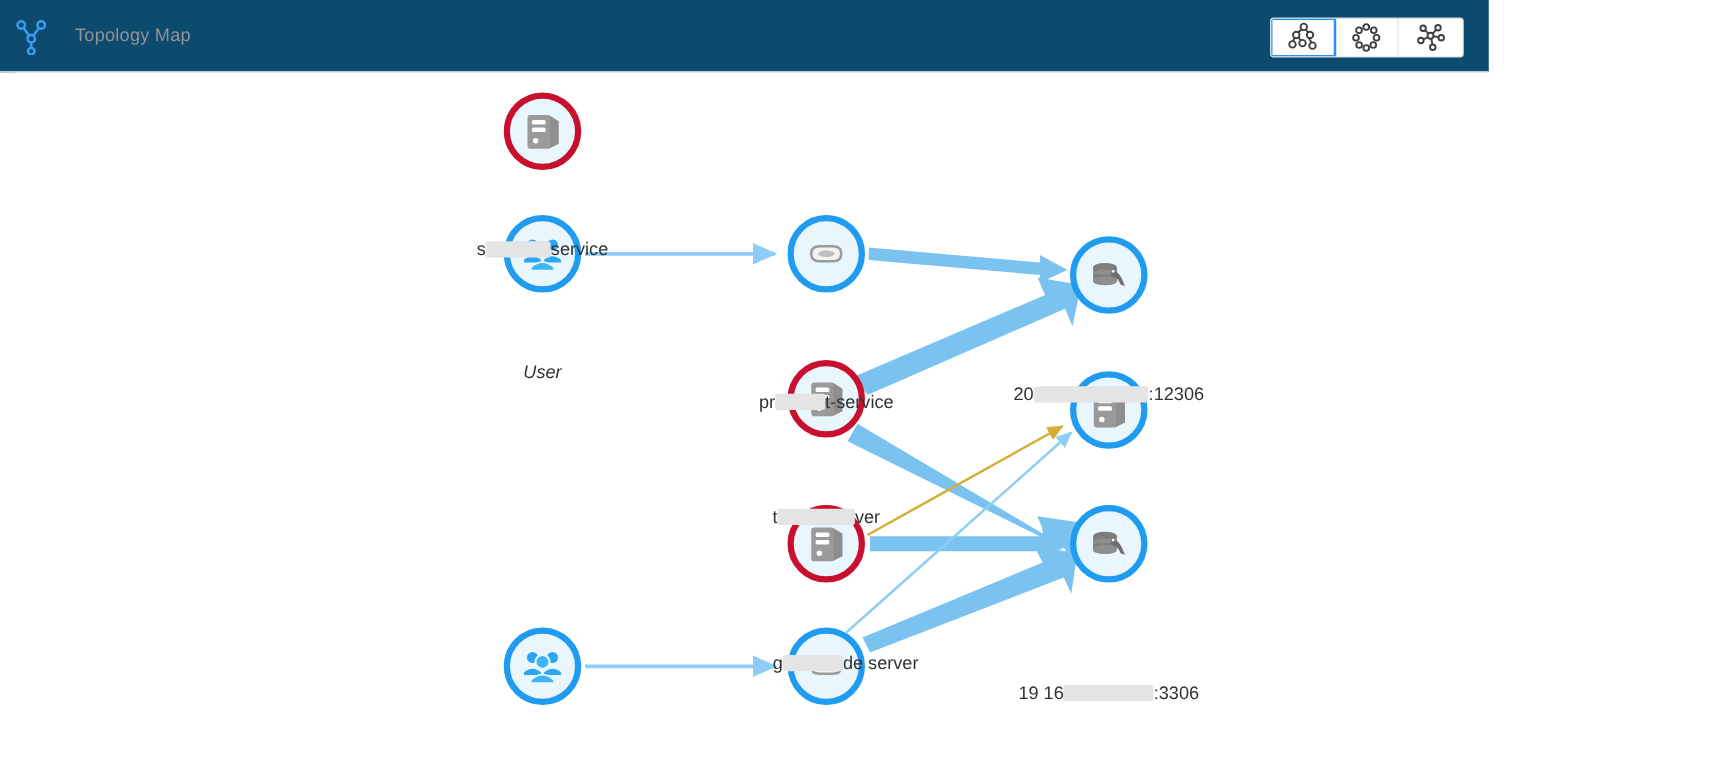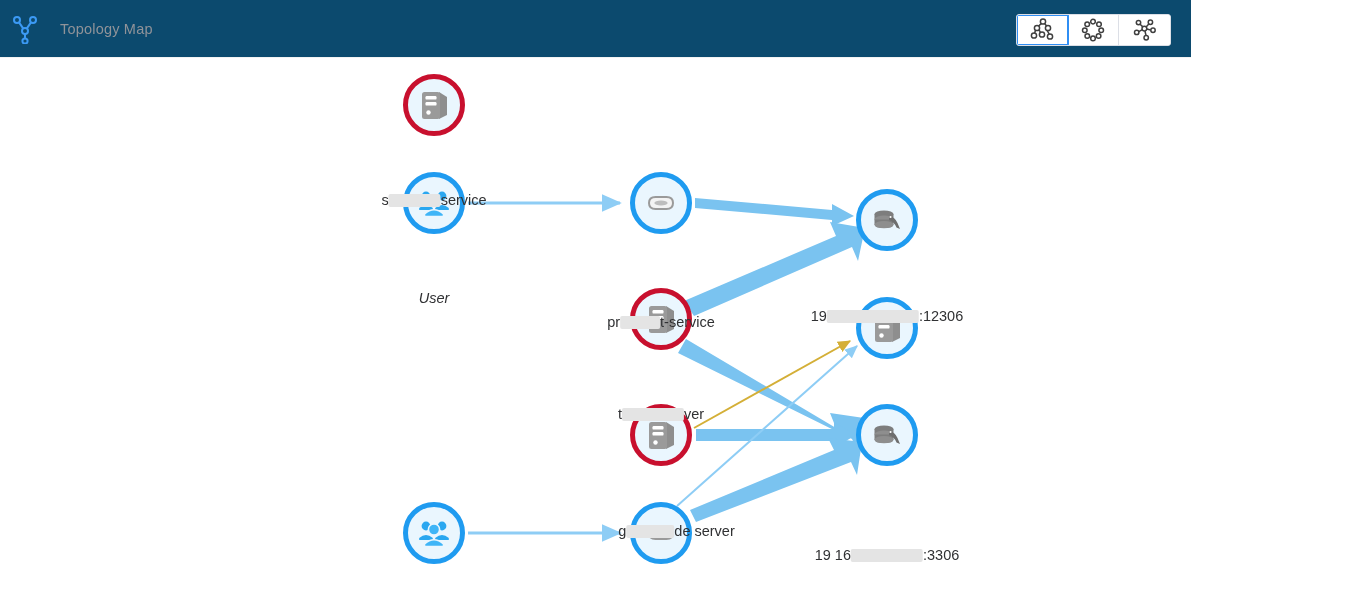--- a/index.html
+++ b/index.html
@@ -316,21 +316,21 @@
         <path d="M4.5 11 L4.5 16 Q4.5 19.6 14 19.6 Q23.5 19.6 23.5 16 L23.5 11" fill="#7d7d7d"></path>
         <ellipse cx="14" cy="16.2" rx="9.5" ry="3.6" fill="#8e8e8e"></ellipse>
         <path d="M4.5 16.5 L4.5 21.5 Q4.5 25 14 25 Q23.5 25 23.5 21.5 L23.5 16.5" fill="#7d7d7d"></path>
         <ellipse cx="14" cy="21.6" rx="9.5" ry="3.6" fill="#8e8e8e"></ellipse>
         <path d="M19 13 Q25 14 27.5 20 L30 26 L26.5 24.5 Q24 18.5 19 17 Z" fill="#6e6e6e"></path>
         <circle cx="20.5" cy="14" r="1.1" fill="#ffffff"></circle>
       </svg>
     </span>
   </div>
   <div class="node-label" style="left:875px; top:250px;">
-    <span>19</span><span class="redacted" style="width:92px"></span><span>:12306</span>
+    <span>20</span><span class="redacted" style="width:92px"></span><span>:12306</span>
   </div>
 
   <div class="node ring-red" style="left:649px; top:261px;">
     <span>
       <svg width="34" height="34" viewBox="0 0 34 34">
         <path d="M22 4 L30 9 L30 27 L22 31 Z" fill="#8e8e8e"></path>
         <rect x="5" y="4" width="18" height="27" rx="2.5" fill="#9a9a9a"></rect>
         <rect x="8.5" y="8" width="11" height="3.6" rx="1.2" fill="#ffffff"></rect>
         <rect x="8.5" y="14" width="11" height="3.6" rx="1.2" fill="#ffffff"></rect>
         <circle cx="11.5" cy="24.5" r="2.2" fill="#ffffff"></circle>

